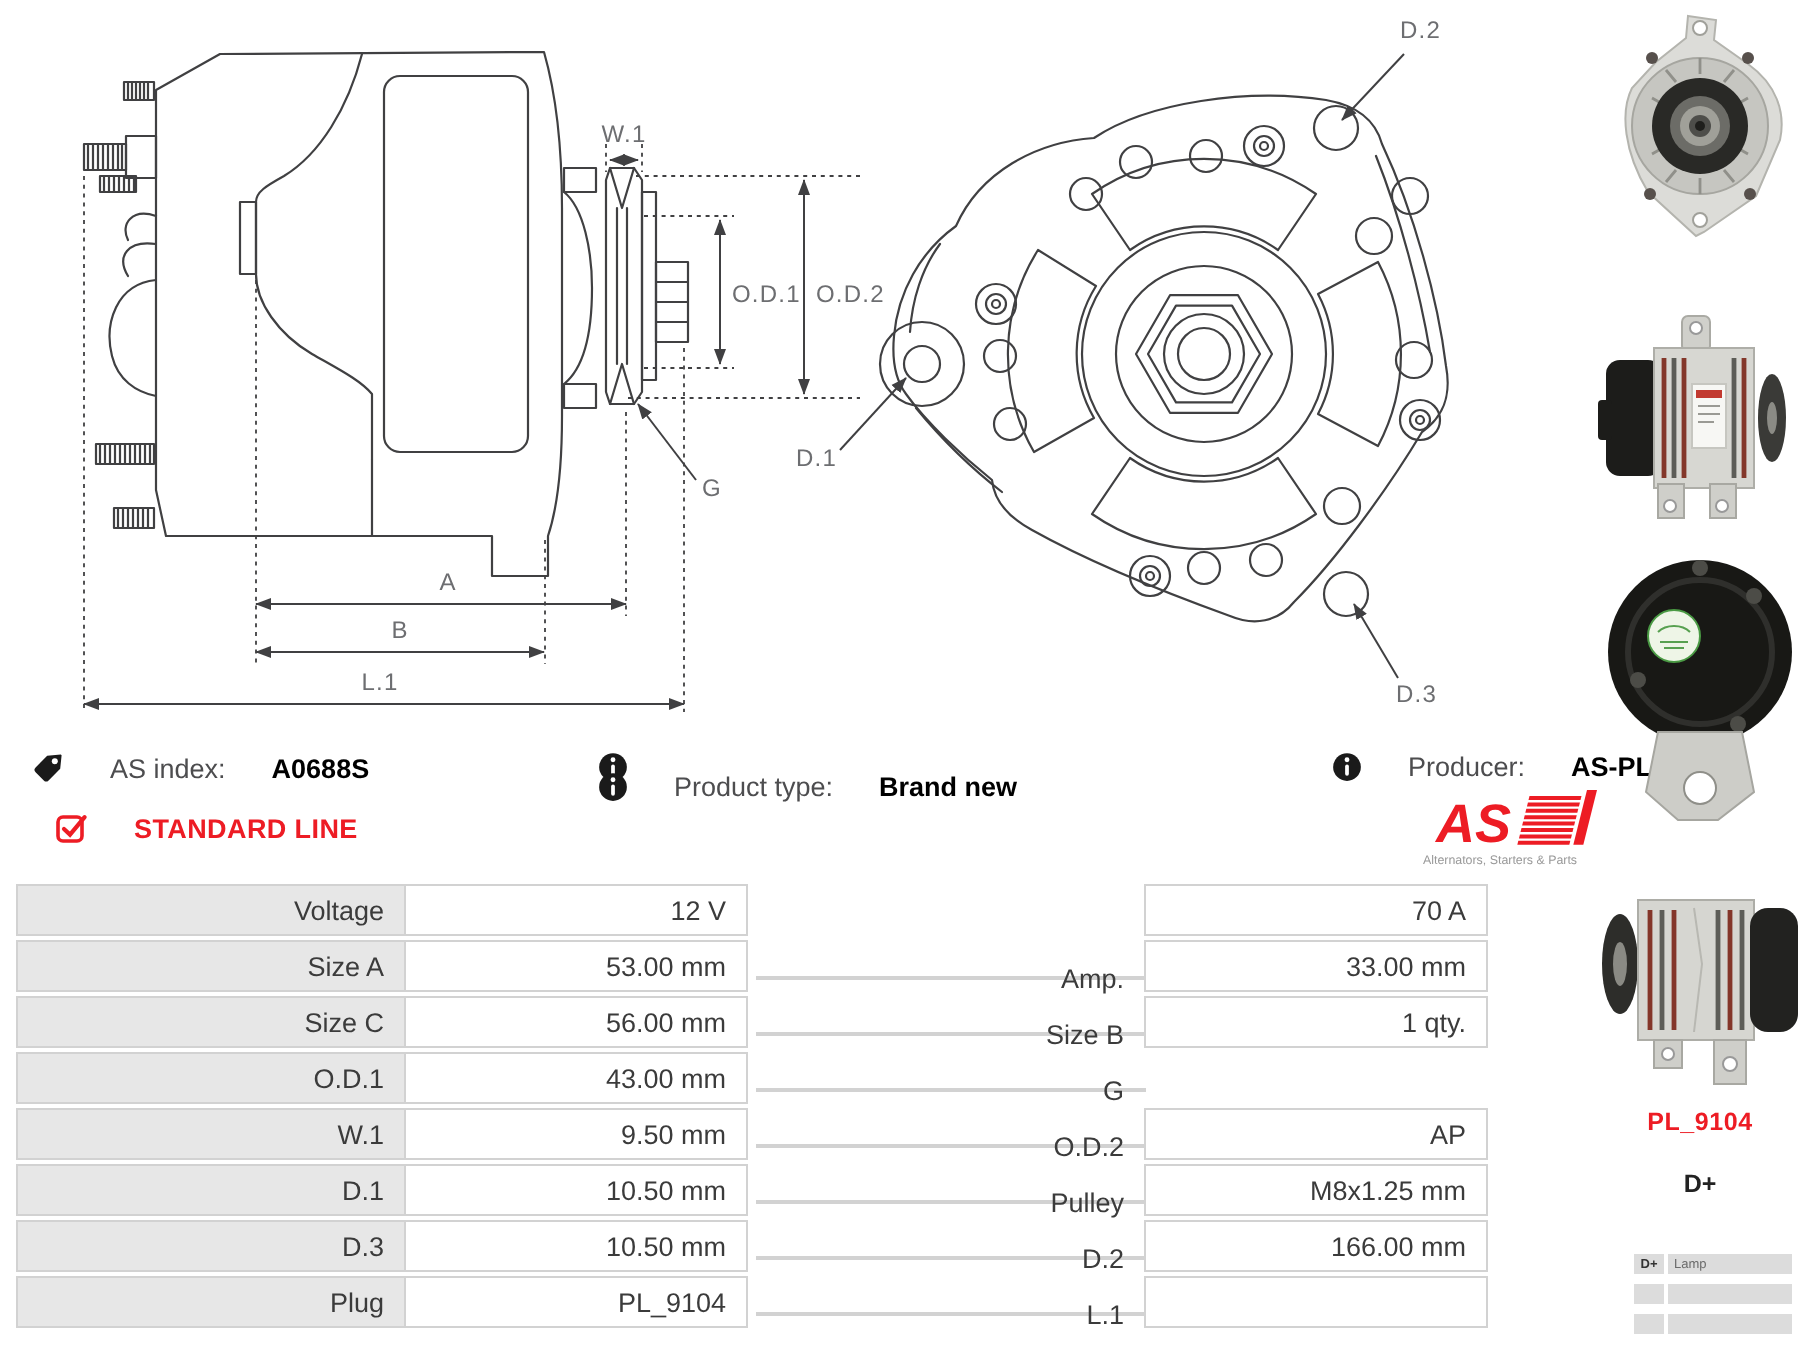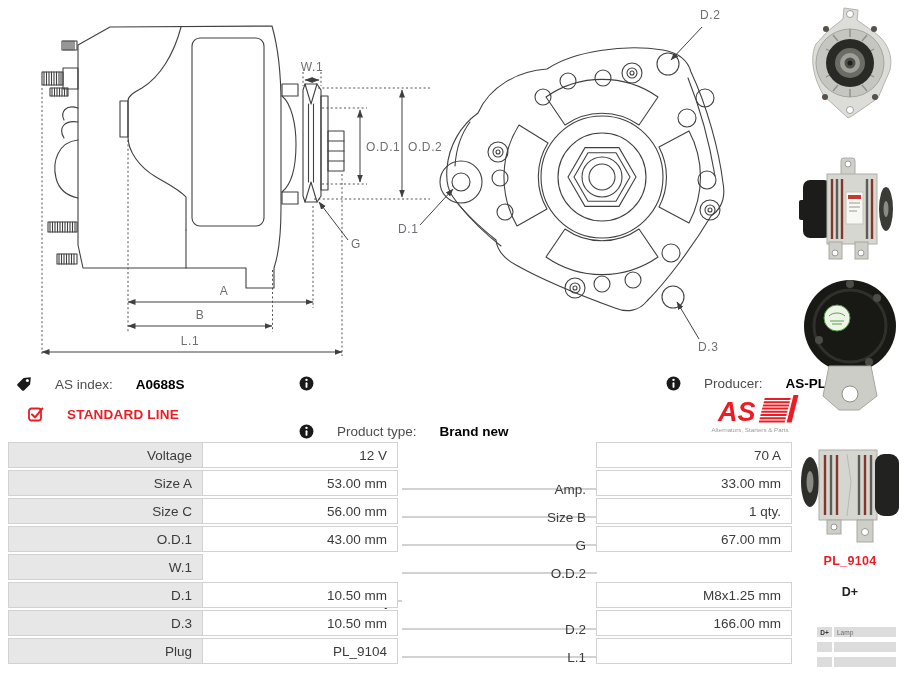--- a/index.html
+++ b/index.html
@@ -19,21 +19,21 @@
   .meta b{color:#000000;font-weight:bold;}
   .meta.red-line{color:#ed1c24;font-weight:bold;letter-spacing:0.2px;padding-left:12px;}
   .as-logo{position:absolute;left:698px;top:393px;}
 
   
   .spec-table{position:absolute;left:8px;top:442px;}
   .tr{display:flex;margin-bottom:2px;height:26px;}
   .td{box-sizing:border-box;border:1px solid #d2d2d2;display:flex;align-items:center;
       justify-content:flex-end;padding-right:10px;font-size:13.5px;color:#3b3b3b;text-align:center;}
   .td.lab{background:#e7e7e7;width:195px;}
-  .td.val{background:#fff;width:196px;margin-left:-1px;}
+  .td.val{background:#fff;width:172px;margin-left:-1px;}
   .td.lab2{margin-left:4px;margin-top:46px;}
 
   
   .photo{position:absolute;}
   .plug-code{position:absolute;left:795px;top:554px;width:110px;text-align:center;
              font-size:12.5px;font-weight:bold;color:#ed1c24;letter-spacing:0.3px;}
   .terminal{position:absolute;left:795px;top:585px;width:110px;text-align:center;
             font-size:12.5px;font-weight:bold;color:#222;}
   .legend{position:absolute;left:817px;top:627px;}
   .legend-row{display:flex;gap:2px;margin-bottom:5px;}
@@ -197,21 +197,21 @@
   </div>
 
   <div class="meta" style="left:299px;top:376px;">
     <svg width="15" height="15" viewBox="0 0 16 16">
       <circle cx="8" cy="8" r="7.4" fill="#1a1a1a"></circle>
       <rect x="7" y="6.6" width="2" height="6" rx="1" fill="#fff"></rect>
       <circle cx="8" cy="4.1" r="1.3" fill="#fff"></circle>
     </svg>
   </div>
 
-  <div class="meta" style="left:299px;top:424px;">
+  <div class="meta" style="left:299px;top:386px;">
     <svg width="15" height="15" viewBox="0 0 16 16">
       <circle cx="8" cy="8" r="7.4" fill="#1a1a1a"></circle>
       <rect x="7" y="6.6" width="2" height="6" rx="1" fill="#fff"></rect>
       <circle cx="8" cy="4.1" r="1.3" fill="#fff"></circle>
     </svg>
     <span>Product type:</span>
     <b>Brand new</b>
   </div>
 
   <div class="meta" style="left:666px;top:376px;">
@@ -256,25 +256,26 @@
     <div class="tr">
       <div class="td lab">Size C</div>
       <div class="td val">56.00 mm</div>
       <div class="td lab lab2">G</div>
       <div class="td val">1 qty.</div>
     </div>
     <div class="tr">
       <div class="td lab">O.D.1</div>
       <div class="td val">43.00 mm</div>
       <div class="td lab lab2">O.D.2</div>
-      <div class="td val">67.00 mm</div>
     </div>
     <div class="tr">
       <div class="td lab">W.1</div>
+      <div class="td val">9.50 mm</div>
       <div class="td lab lab2">Pulley</div>
+      <div class="td val">AP</div>
     </div>
     <div class="tr">
       <div class="td lab">D.1</div>
       <div class="td val">10.50 mm</div>
       <div class="td lab lab2">D.2</div>
       <div class="td val">M8x1.25 mm</div>
     </div>
     <div class="tr">
       <div class="td lab">D.3</div>
       <div class="td val">10.50 mm</div>

